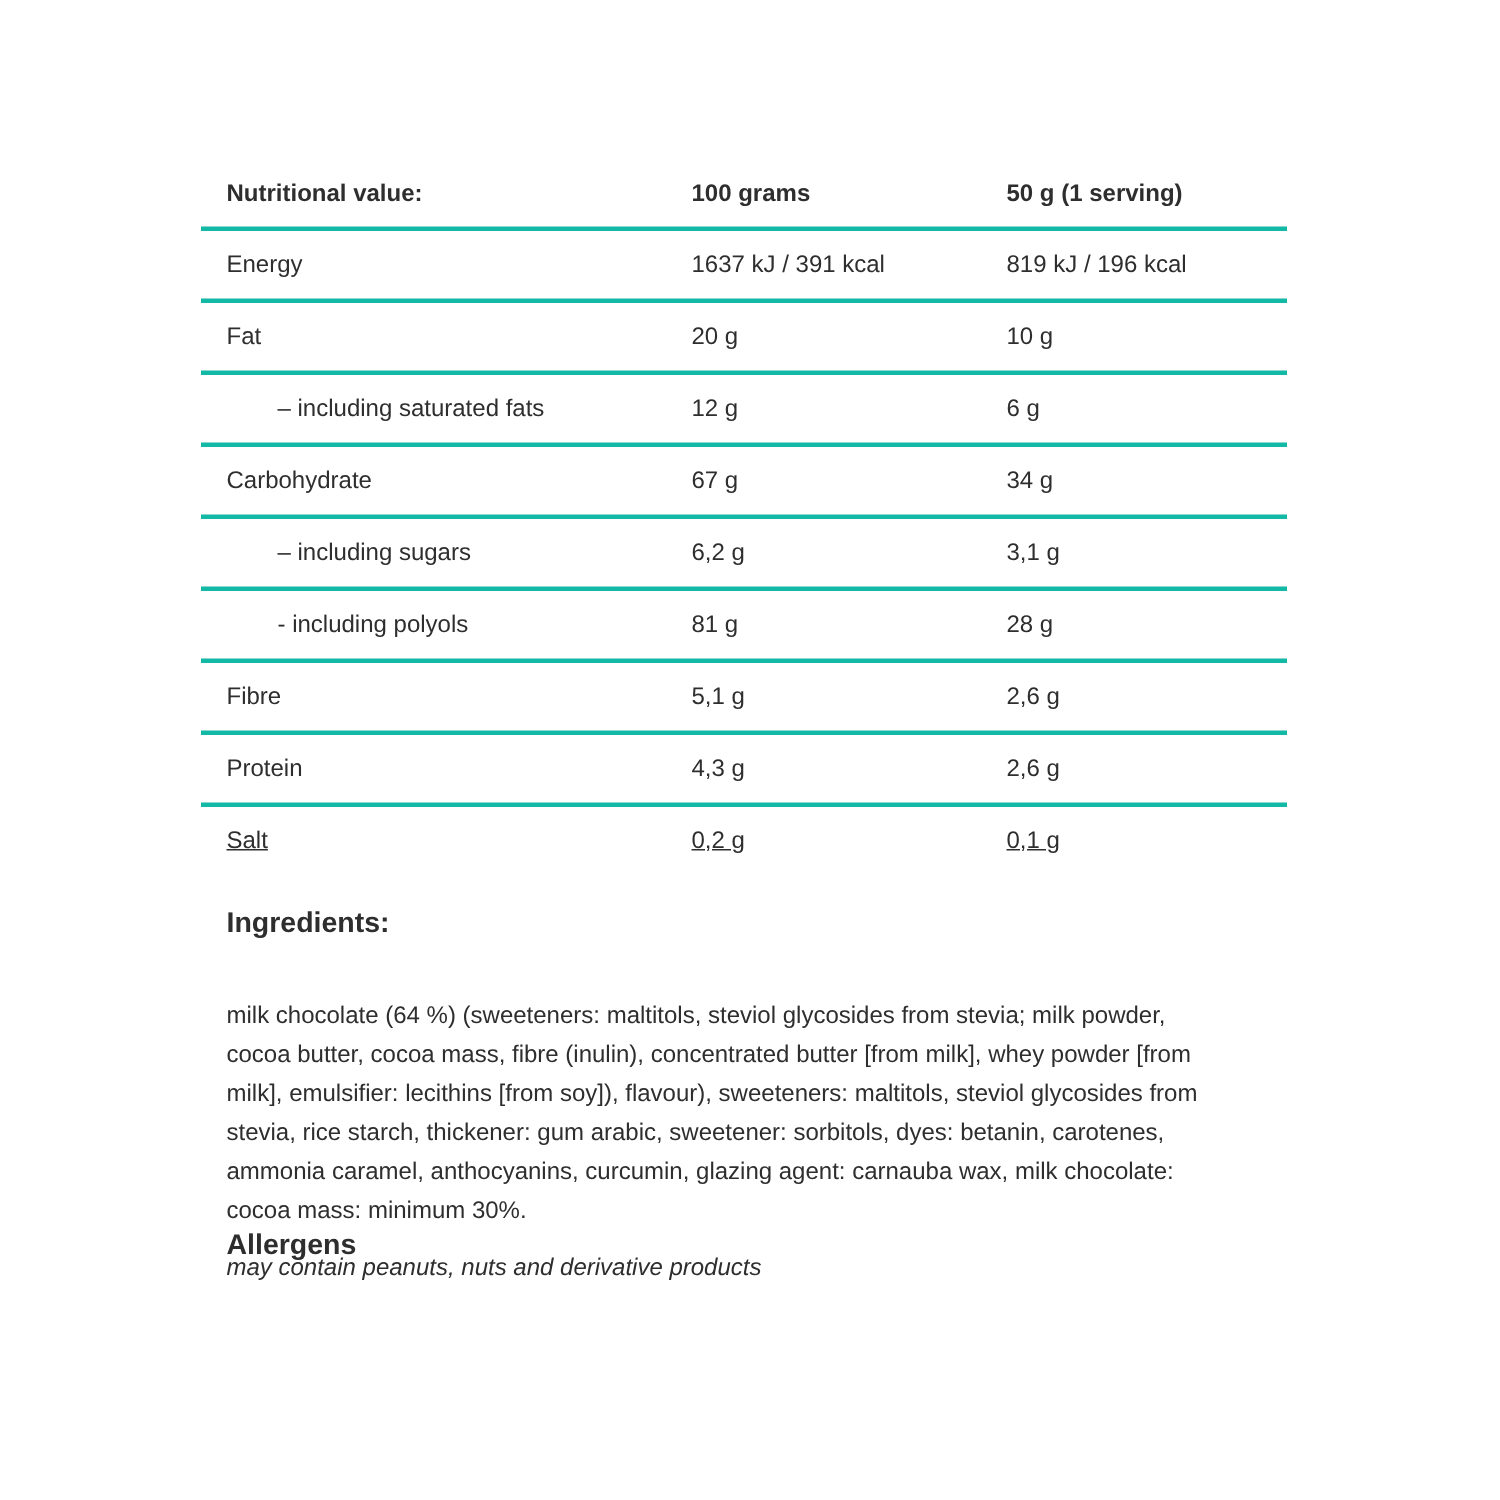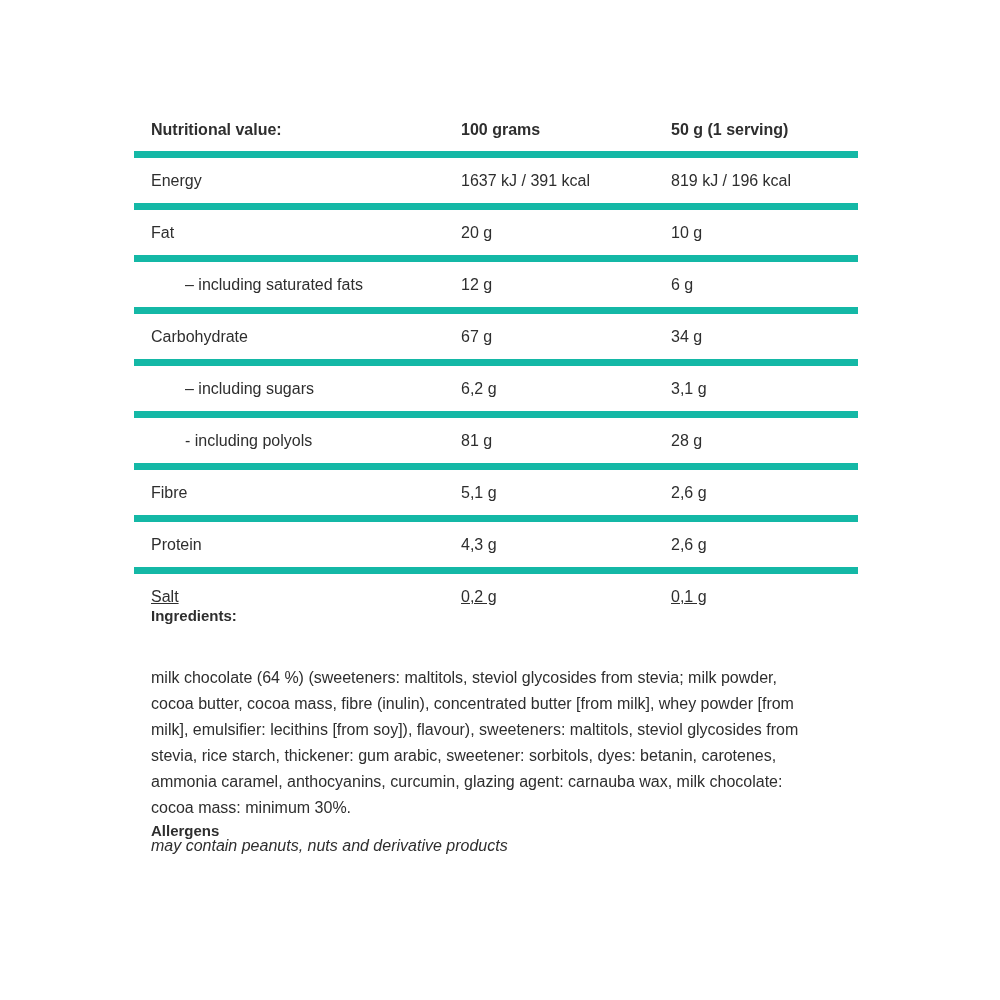--- a/index.html
+++ b/index.html
@@ -23,21 +23,21 @@
     position: absolute;
     left: 134px;
     top: 108px;
     width: 724px;
     font-size: 16px;
   }
   .trow {
     display: flex;
     align-items: center;
     height: 45px;
-    border-bottom: 7px solid #14b8a6;
+    border-bottom: 3px solid #14b8a6;
   }
   .trow.header {
     height: 43px;
     font-weight: bold;
   }
   .rows-container .trow:last-child {
     border-bottom: none;
     text-decoration: underline;
   }
   .c1 {
@@ -54,21 +54,21 @@
     flex-shrink: 0;
   }
   .c3 {
     flex: 1;
   }
   
   .section-heading {
     position: absolute;
     left: 151px;
     margin: 0;
-    font-size: 15px;
+    font-size: 19px;
     font-weight: bold;
     line-height: 21px;
   }
   .heading-ingredients { top: 605px; }
   .heading-allergens   { top: 820px; }
   .body-paragraph {
     position: absolute;
     left: 151px;
     margin: 0;
     font-size: 16px;

